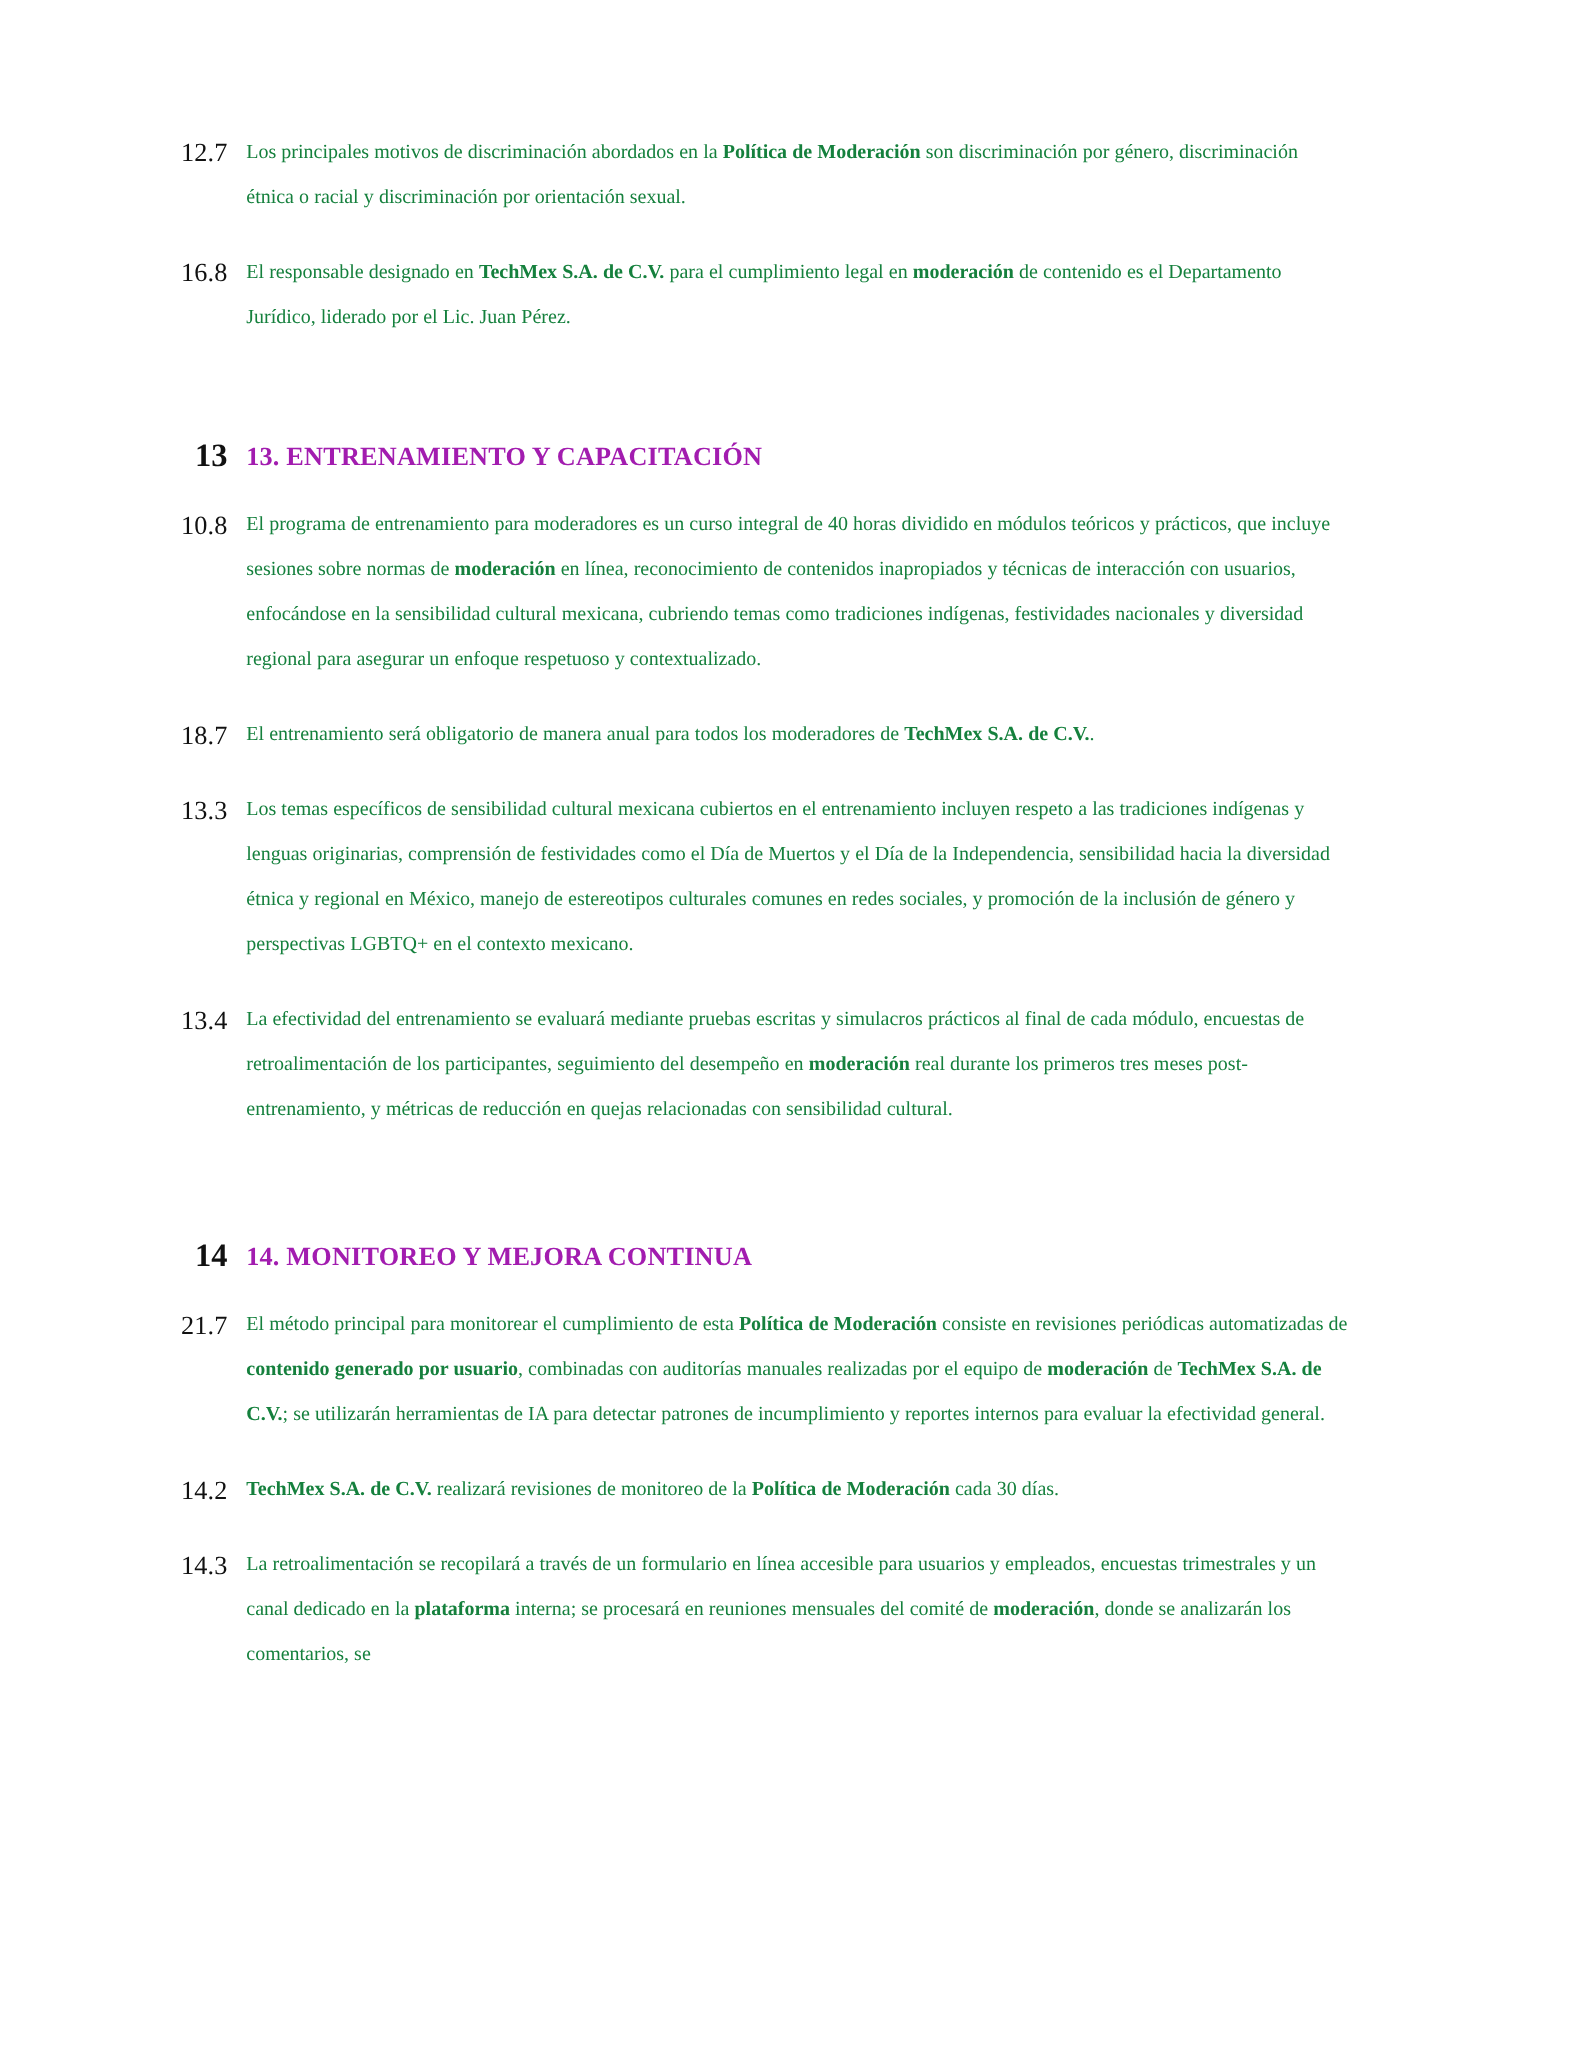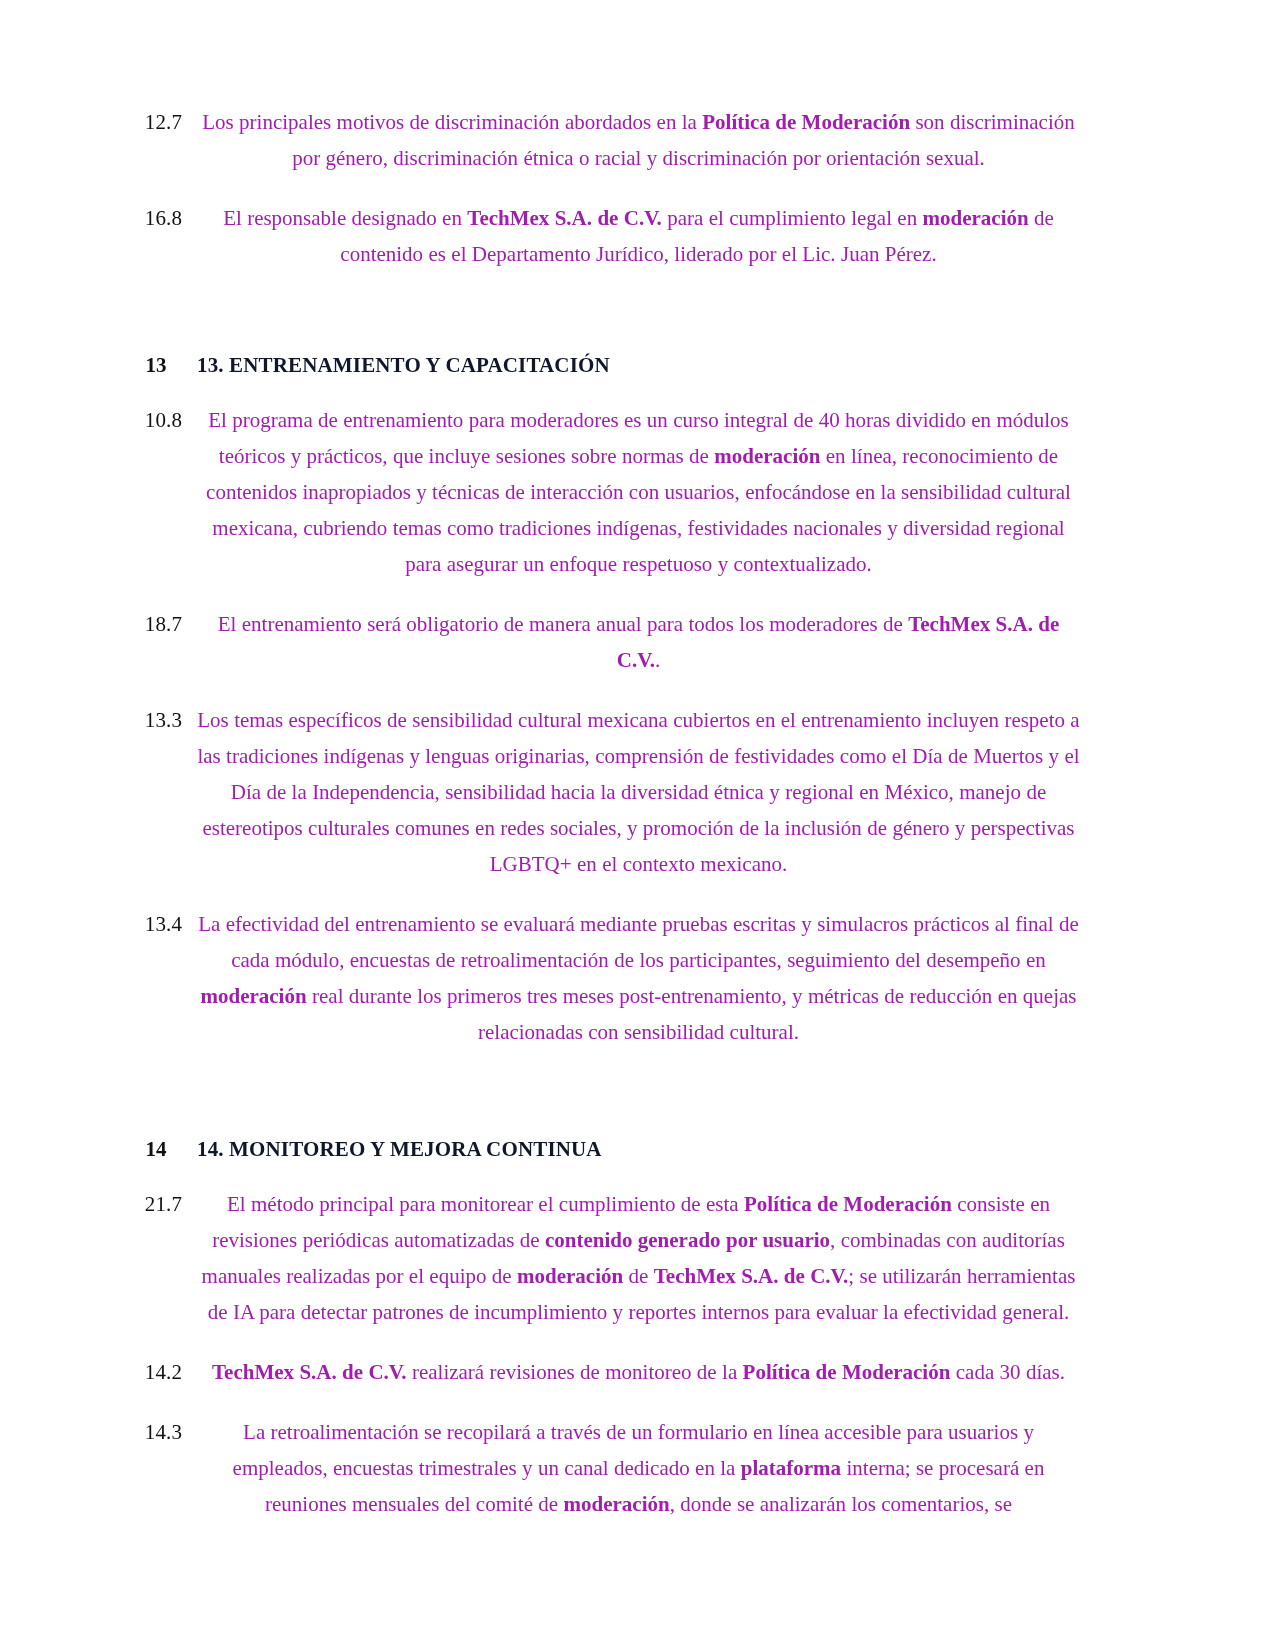--- a/index.html
+++ b/index.html
@@ -38,49 +38,49 @@
     text-align: right;
     font-size: 21px;
     line-height: 36px;
     letter-spacing: 0.1px;
     color: #111111;
     white-space: nowrap;
   }
   .clause .body {
     flex: 1 1 auto;
     padding-left: 15px;
-    font-size: 21px;
+    font-size: 16px;
     line-height: 36px;
-    text-align: center;
-    color: #a21caf;
+    text-align: left;
+    color: #15803d;
     word-spacing: 0.1px;
   }
 
   
   .section-heading {
     display: flex;
     align-items: flex-start;
     margin: 0 0 20px 0;
   }
   .section-heading .num {
     flex: 0 0 52px;
     width: 52px;
-    text-align: center;
-    font-size: 21px;
+    text-align: right;
+    font-size: 26px;
     line-height: 34px;
     font-weight: bold;
     color: #111111;
   }
   .section-heading .title {
     flex: 1 1 auto;
     padding-left: 15px;
     font-size: 21px;
     line-height: 34px;
     font-weight: bold;
-    color: #0f172a;
+    color: #a21caf;
     letter-spacing: 0.15px;
   }
 
   
   .gap-before-heading { height: 52px; }
   .gap-before-heading-lg { height: 58px; }
 
   b, strong { font-weight: bold; }
 
   .rich b { font-weight: bold; }

